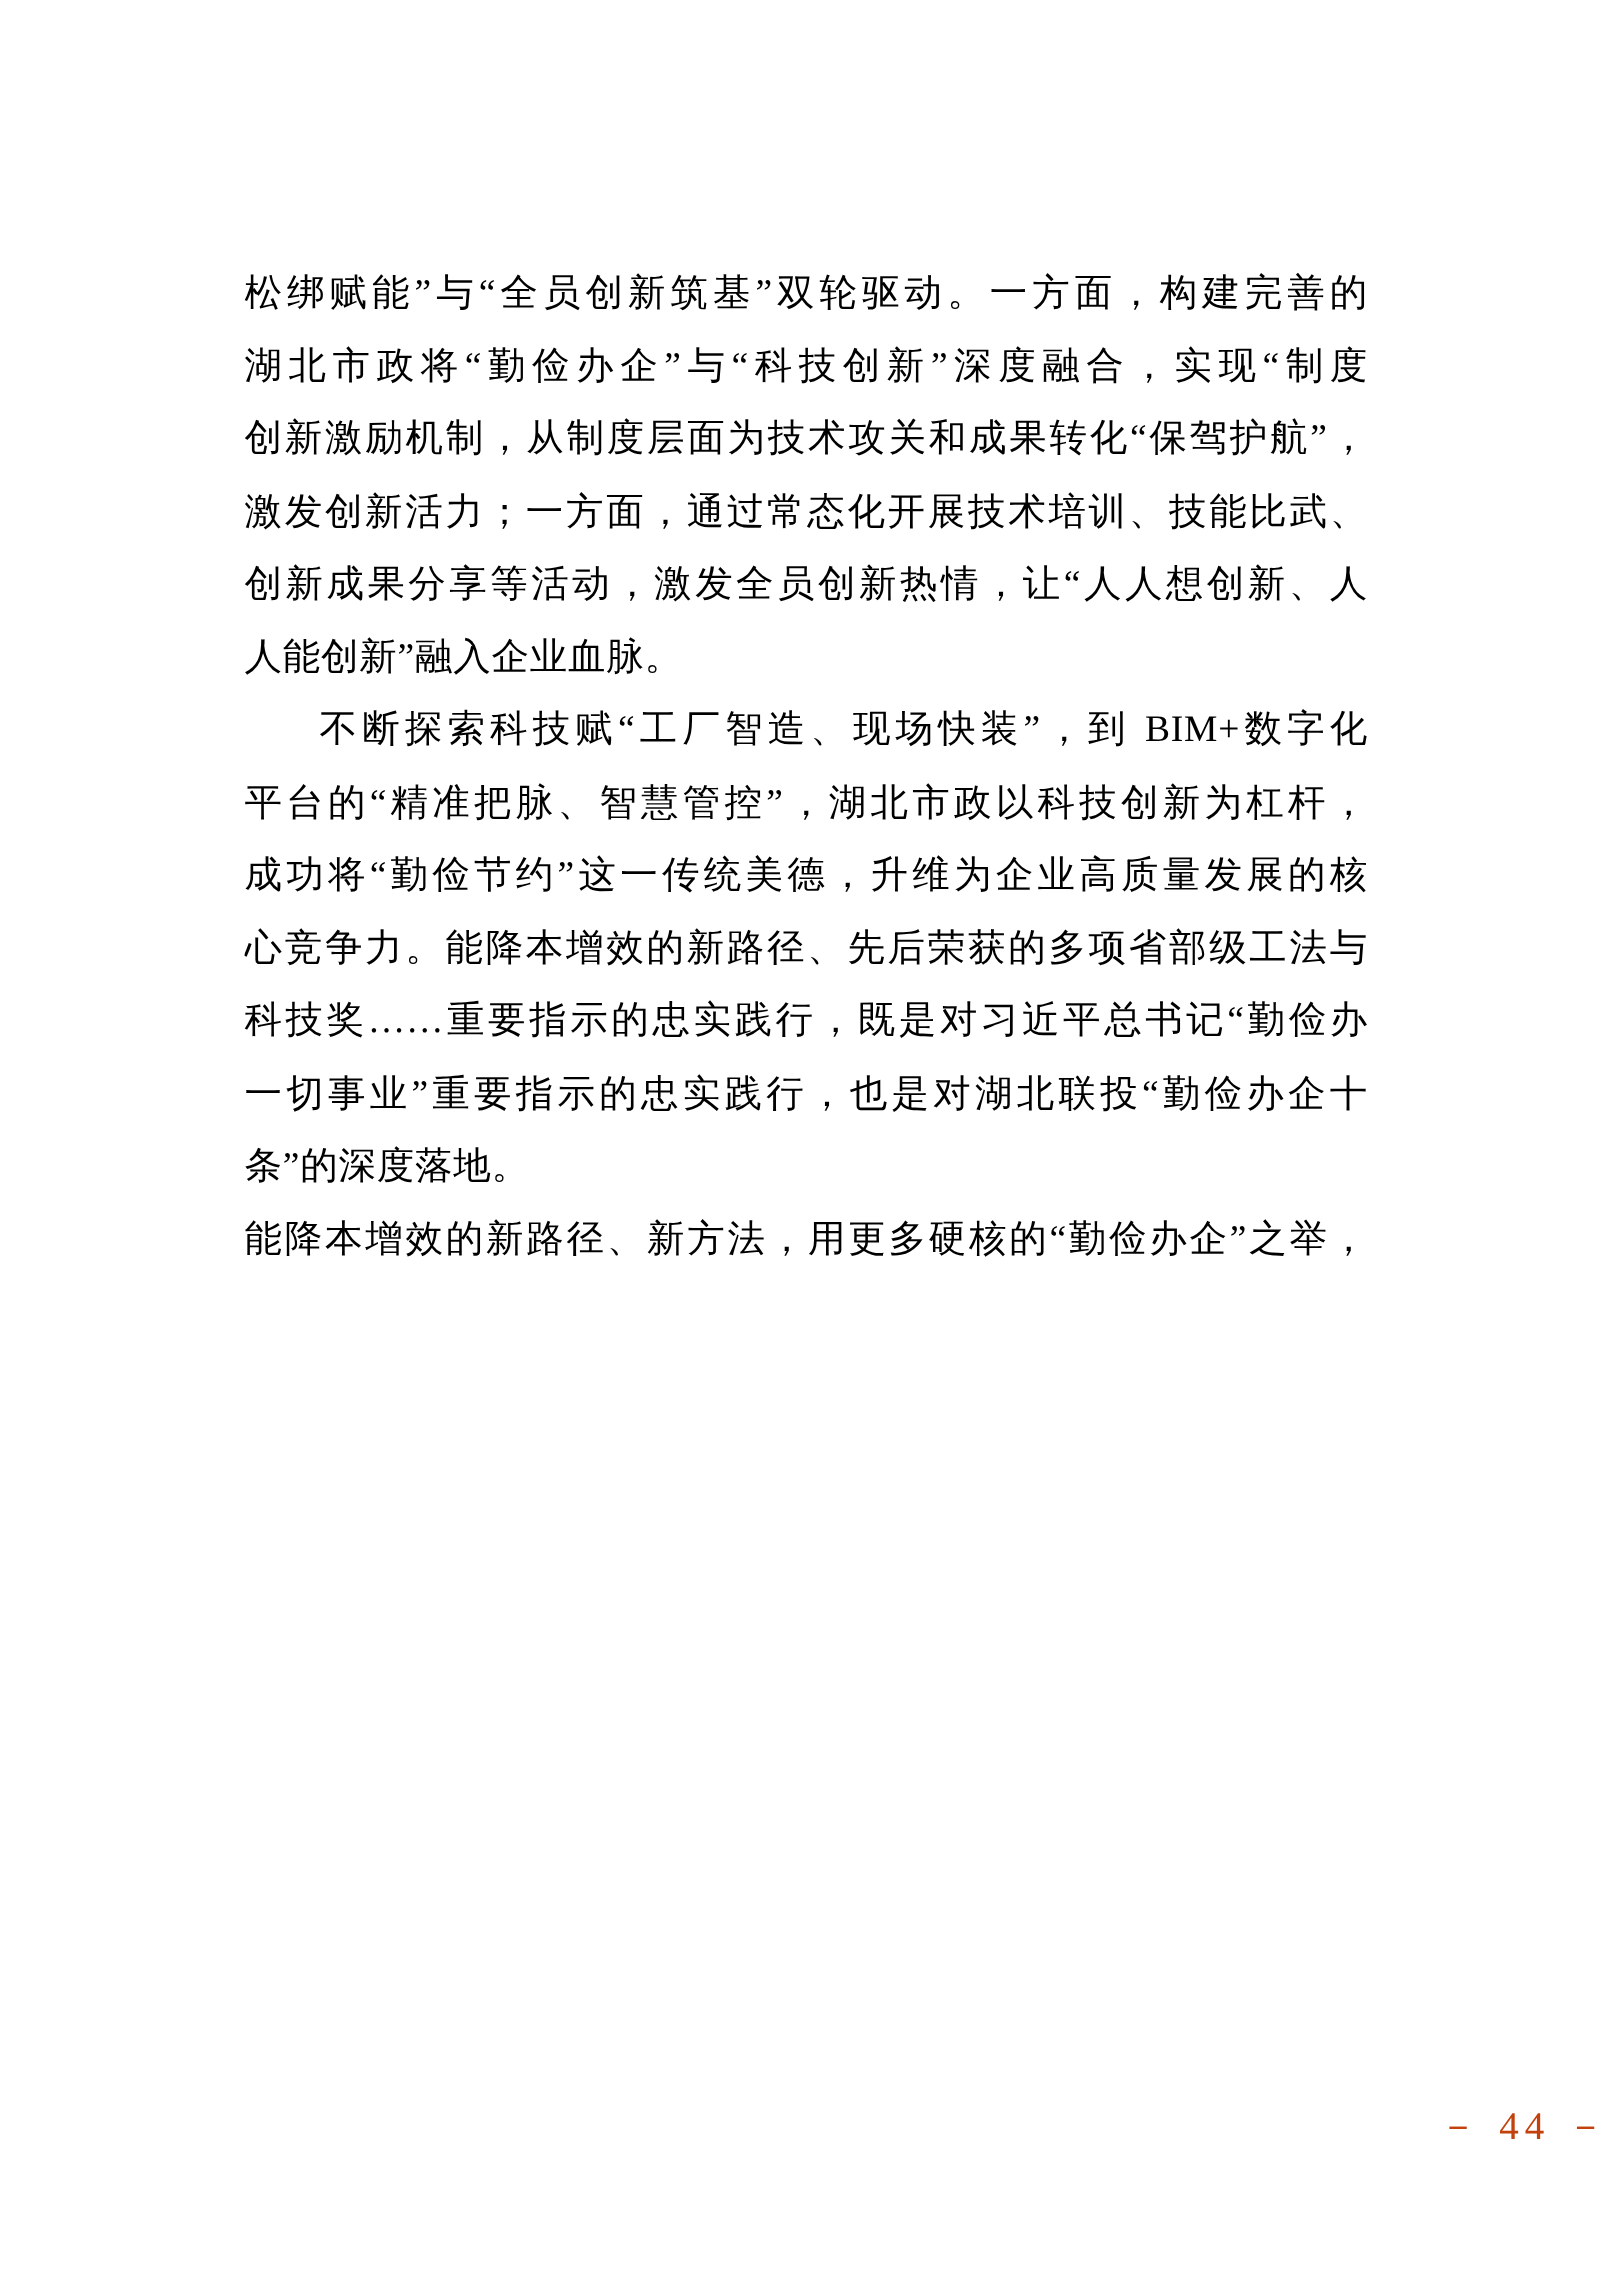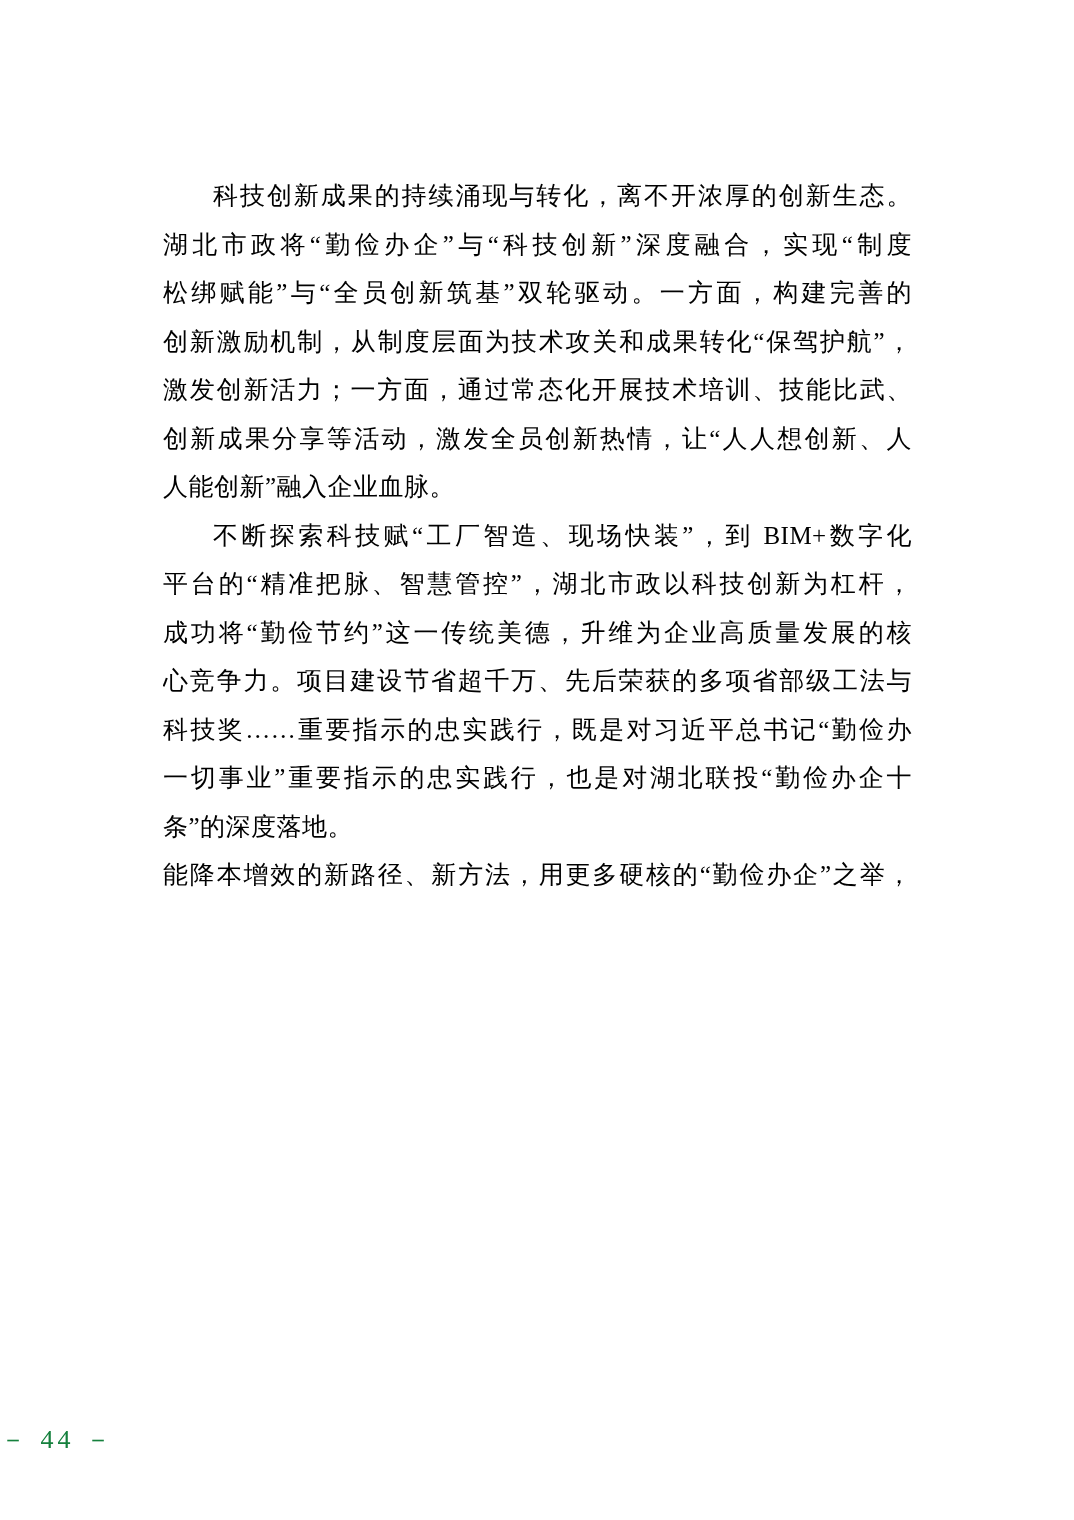--- a/index.html
+++ b/index.html
@@ -42,48 +42,46 @@
     text-align: center;
     text-align-last: left;
   }
   .page-number {
     position: absolute;
     top: 1398px;
     left: 0;
     width: 100%;
     height: 40px;
     line-height: 40px;
-    text-align: left;
+    text-align: right;
     font-size: 26px;
     letter-spacing: 4px;
-    color: #15803d;
-    margin-top: 22px;
+    color: #c2410c;
   }
 </style>
 </head>
 <body>
 
 <div class="page">
   <div class="content">
 
     <div class="para">
-      <div class="line indent">科技创新成果的持续涌现与转化，离不开浓厚的创新生态。</div>
+      <div class="line">松绑赋能”与“全员创新筑基”双轮驱动。一方面，构建完善的</div>
       <div class="line">湖北市政将“勤俭办企”与“科技创新”深度融合，实现“制度</div>
-      <div class="line">松绑赋能”与“全员创新筑基”双轮驱动。一方面，构建完善的</div>
       <div class="line">创新激励机制，从制度层面为技术攻关和成果转化“保驾护航”，</div>
       <div class="line">激发创新活力；一方面，通过常态化开展技术培训、技能比武、</div>
       <div class="line">创新成果分享等活动，激发全员创新热情，让“人人想创新、人</div>
       <div class="line last">人能创新”融入企业血脉。</div>
     </div>
 
     <div class="para">
       <div class="line indent">不断探索科技赋“工厂智造、现场快装”，到 BIM+数字化</div>
       <div class="line">平台的“精准把脉、智慧管控”，湖北市政以科技创新为杠杆，</div>
       <div class="line">成功将“勤俭节约”这一传统美德，升维为企业高质量发展的核</div>
-      <div class="line">心竞争力。项目建设节省超千万、先后荣获的多项省部级工法与</div>
+      <div class="line">心竞争力。能降本增效的新路径、先后荣获的多项省部级工法与</div>
       <div class="line">科技奖……重要指示的忠实践行，既是对习近平总书记“勤俭办</div>
       <div class="line">一切事业”重要指示的忠实践行，也是对湖北联投“勤俭办企十</div>
       <div class="line last">条”的深度落地。</div>
     </div>
 
     <div class="para">
       <div class="line">能降本增效的新路径、新方法，用更多硬核的“勤俭办企”之举，</div>
     </div>
 
   </div>

